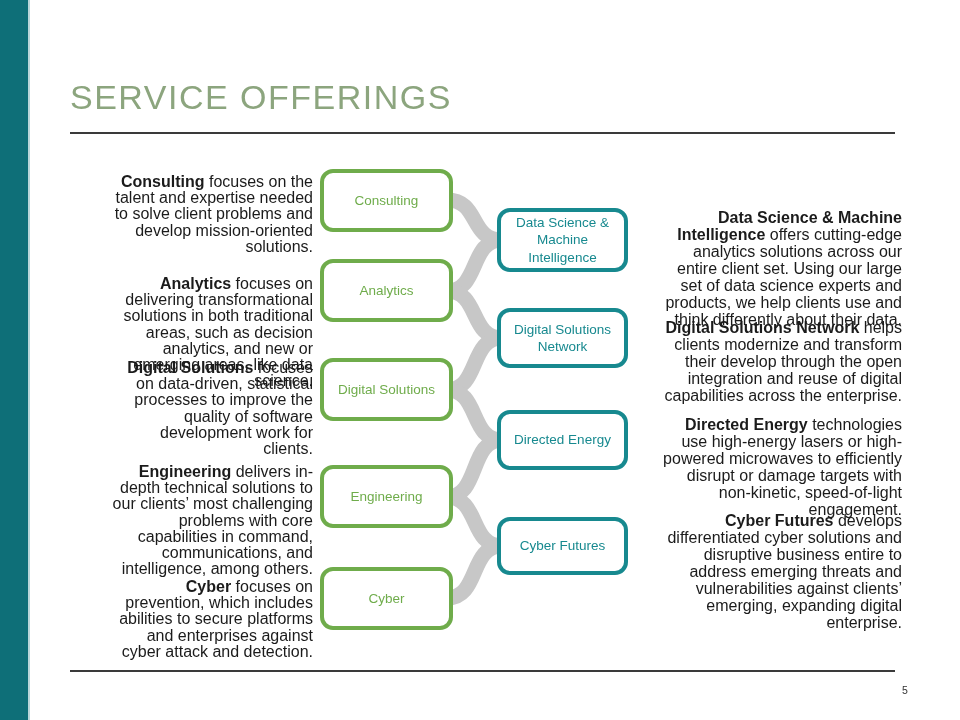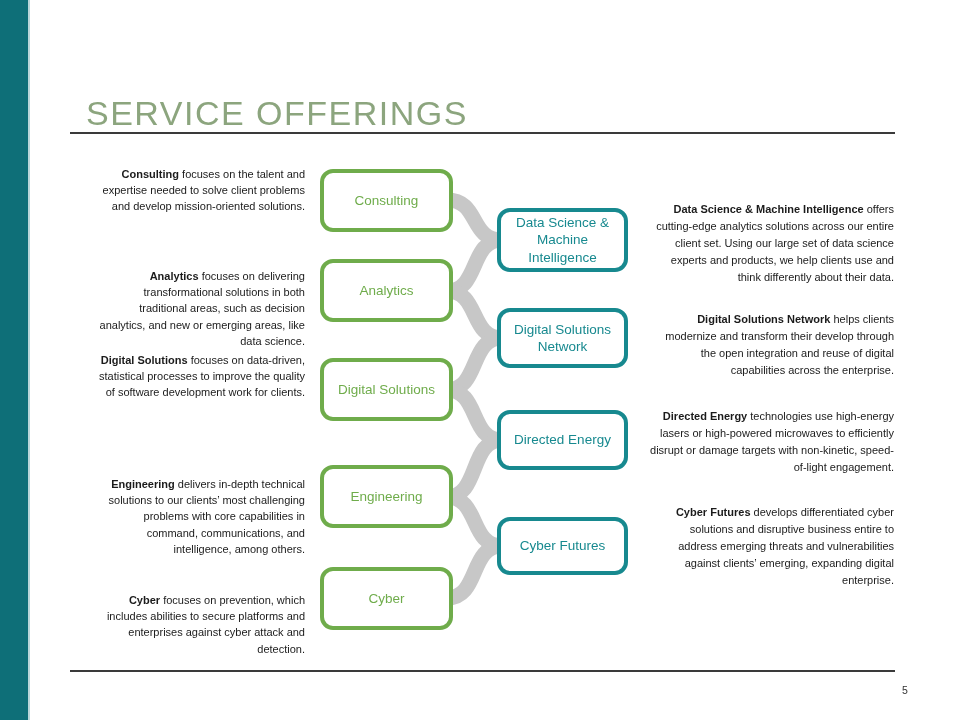--- a/index.html
+++ b/index.html
@@ -18,21 +18,21 @@
   .accent-bar {
     position: absolute;
     left: 0; top: 0;
     width: 28px; height: 720px;
     background: #0E6F78;
     border-right: 2px solid #B9D6D9;
   }
   .page-title {
     position: absolute;
     left: 70px; top: 78px;
-    margin: 16px;
+    margin: 0;
     font-size: 34px;
     font-weight: 400;
     letter-spacing: 1.5px;
     color: #8CA57E;
     white-space: nowrap;
   }
   .rule {
     position: absolute;
     left: 70px;
     width: 825px;
@@ -46,22 +46,22 @@
     left: 898px; top: 684px;
     width: 14px;
     font-size: 10.5px;
     color: #333333;
     text-align: center;
   }
 
   
   .desc {
     position: absolute;
-    margin: 0;
-    font-size: 11px;
+    margin: 8px;
+    font-size: 16px;
     color: #1B1B1B;
   }
   .left-col .desc {
     left: 98px;
     width: 207px;
     text-align: right;
     line-height: 16.2px;
   }
   .right-col .desc {
     left: 648px;
@@ -129,22 +129,22 @@
     <path d="M447,390 C480,390 469,440 502,440"></path>
     <path d="M447,497 C480,497 469,440 502,440"></path>
     <path d="M447,497 C480,497 469,546 502,546"></path>
     <path d="M447,598 C480,598 469,546 502,546"></path>
   </svg>
 
   <div class="left-col">
     <p class="desc" style="top:166px"><b>Consulting</b><span> focuses on the talent and expertise needed to solve client problems and develop mission-oriented solutions.</span></p>
     <p class="desc" style="top:268px"><b>Analytics</b><span> focuses on delivering transformational solutions in both traditional areas, such as decision analytics, and new or emerging areas, like data science.</span></p>
     <p class="desc" style="top:352px"><b>Digital Solutions</b><span> focuses on data-driven, statistical processes to improve the quality of software development work for clients.</span></p>
-    <p class="desc" style="top:476px"><b>Engineering</b><span> delivers in-depth technical solutions to our clients’ most challenging problems with core capabilities in command, communications, and intelligence, among others.</span></p>
-    <p class="desc" style="top:592px"><b>Cyber</b><span> focuses on prevention, which includes abilities to secure platforms and enterprises against cyber attack and detection.</span></p>
+    <p class="desc" style="top:456px"><b>Engineering</b><span> delivers in-depth technical solutions to our clients’ most challenging problems with core capabilities in command, communications, and intelligence, among others.</span></p>
+    <p class="desc" style="top:571px"><b>Cyber</b><span> focuses on prevention, which includes abilities to secure platforms and enterprises against cyber attack and detection.</span></p>
   </div>
 
   <div>
     <div class="gbox" style="top:169px">
         <span>Consulting</span>
       </div>
     <div class="gbox" style="top:259px">
         <span>Analytics</span>
       </div>
     <div class="gbox" style="top:358px">

